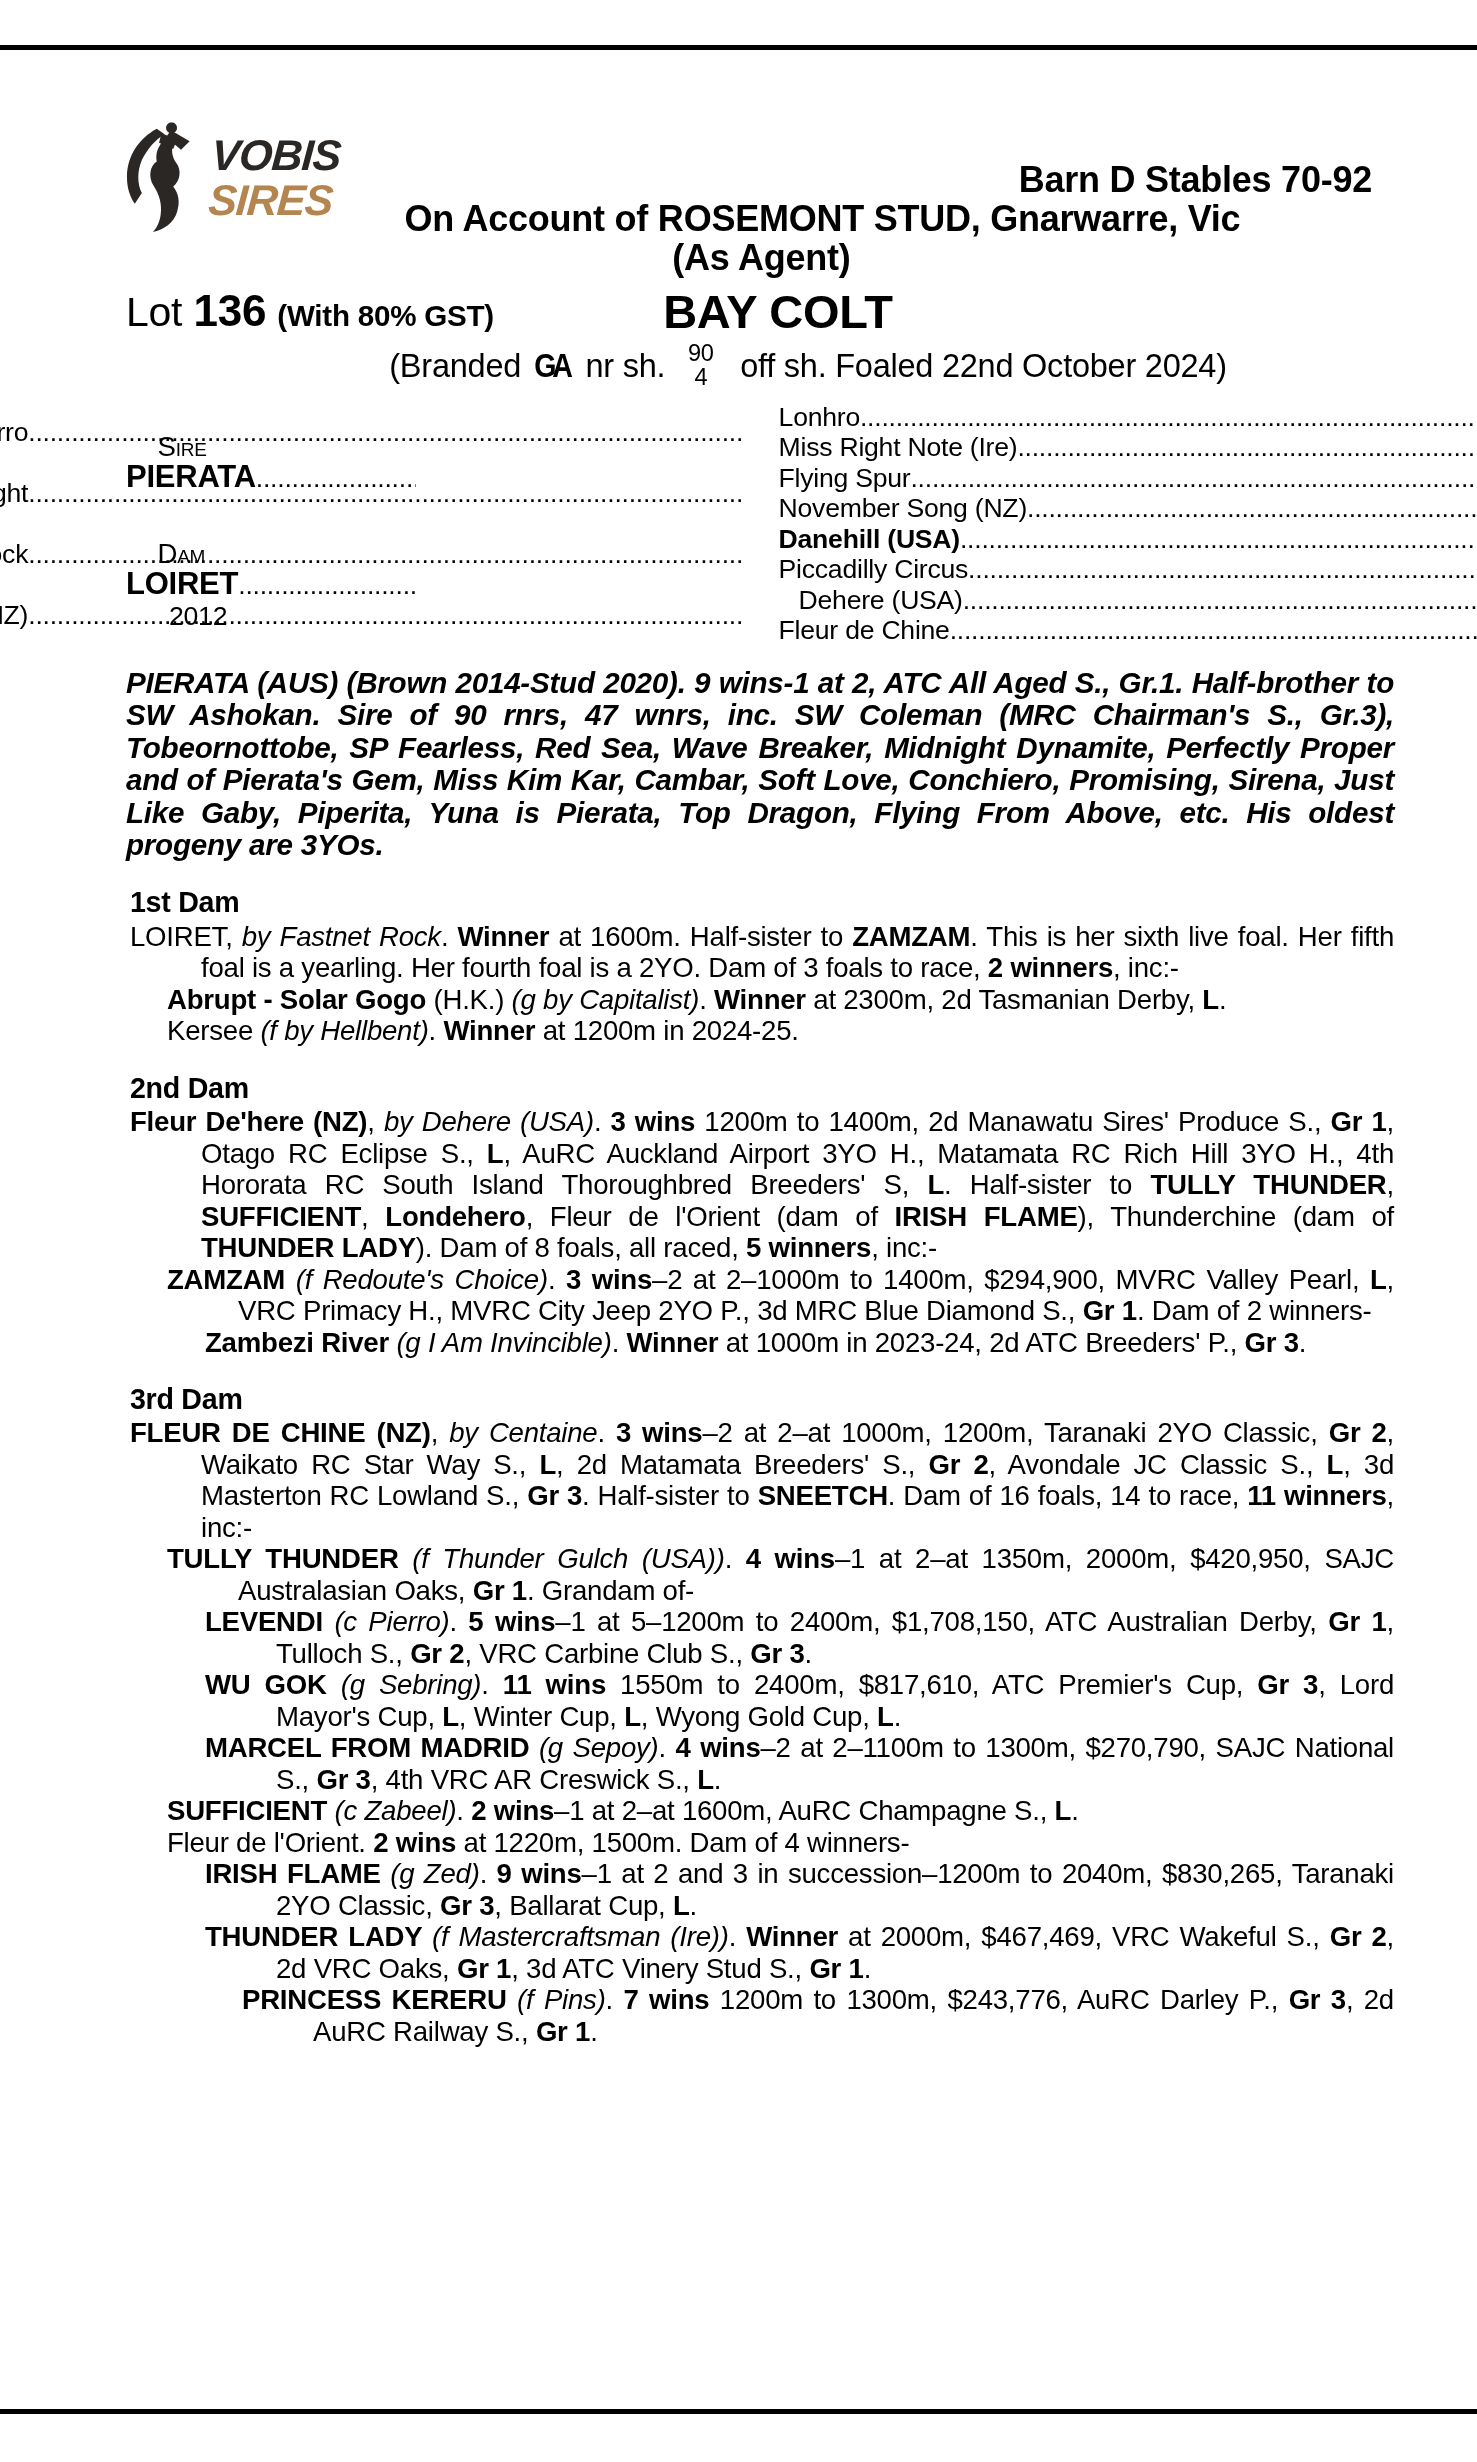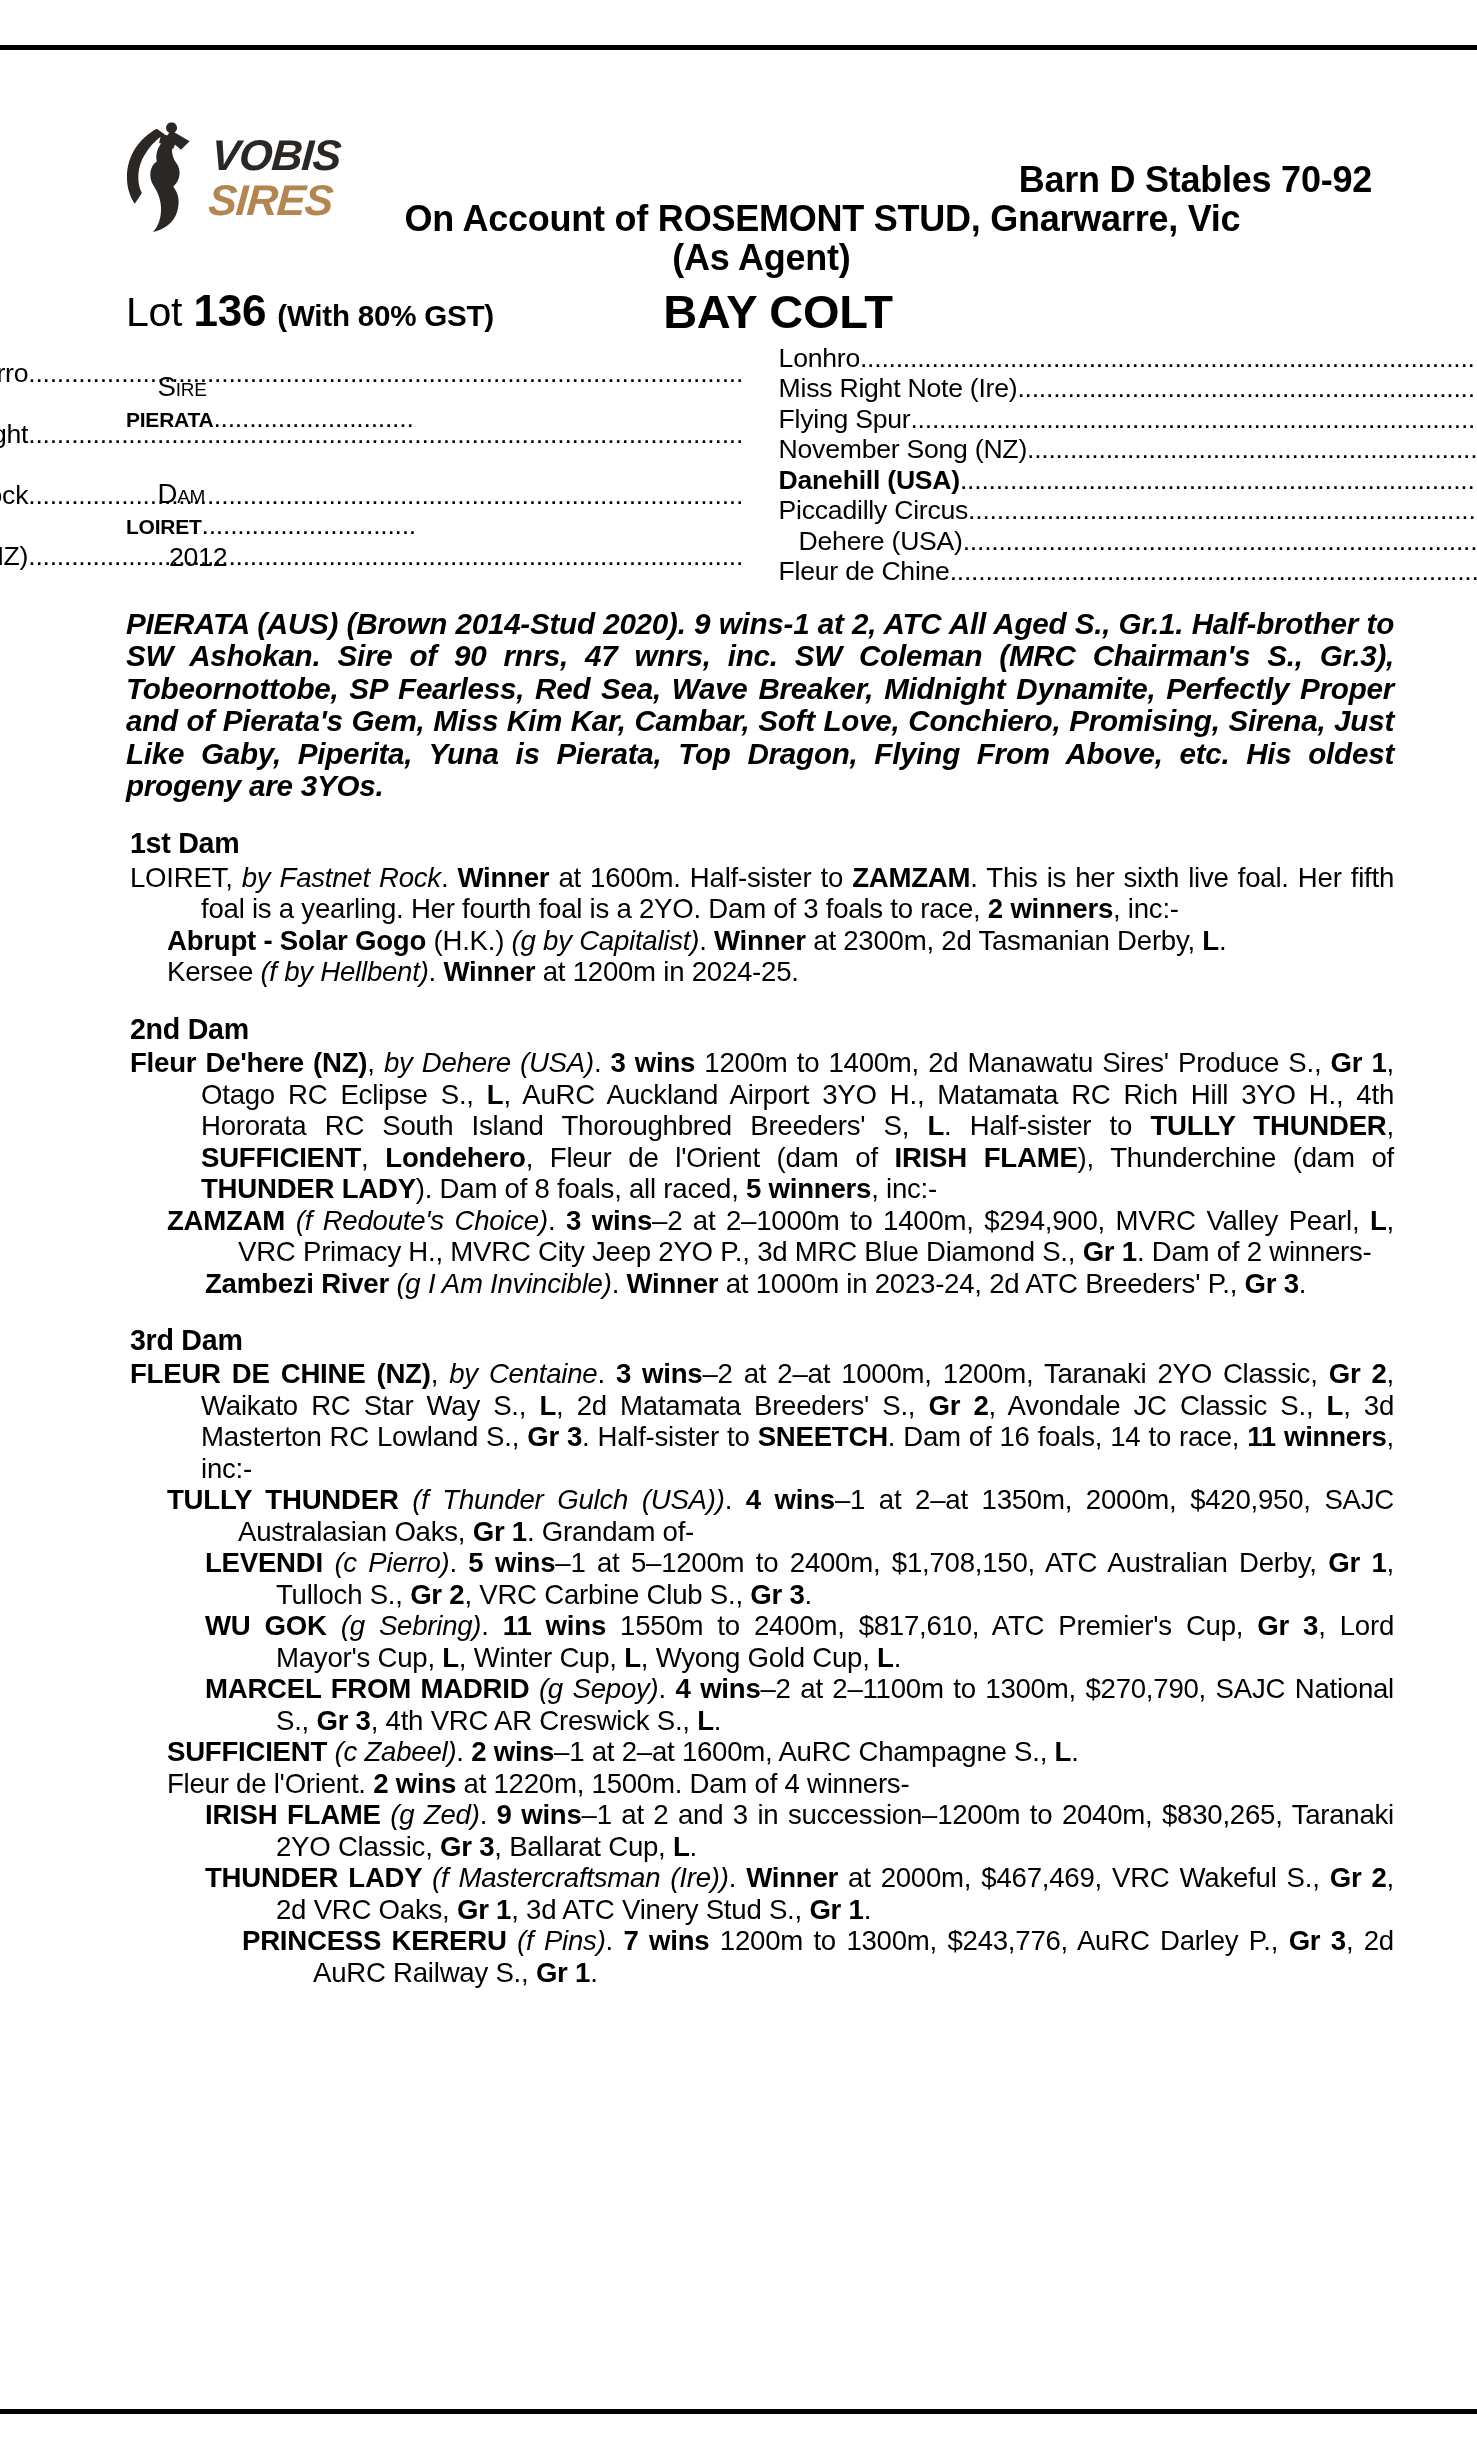--- a/index.html
+++ b/index.html
@@ -37,21 +37,21 @@
   .brandmark{font-weight:bold;letter-spacing:-4.9px;display:inline-block;transform:scaleX(.88);margin:0 5.9px 0 2px;}
   .frac{display:inline-flex;flex-direction:column;vertical-align:middle;text-align:center;
         font-size:23.6px;line-height:24.6px;margin:0 17.7px 5.9px 13.8px;}
 
   
   .ped{margin:5.9px 84px 0 126px;display:grid;grid-template-columns:296px 329px 1fr;
        grid-template-rows:repeat(8,30.5px);font-size:26.6px;}
   .ped-head-cell{display:flex;flex-direction:column;justify-content:center;padding-right:5.9px;}
   .ped-label{font-variant:small-caps;font-size:27.6px;line-height:30.5px;padding-left:31.5px;}
   .ped-name-row{display:flex;align-items:baseline;line-height:30.5px;}
-  .ped-name{font-weight:bold;font-size:21px;white-space:nowrap;}
+  .ped-name{font-weight:bold;font-size:31px;white-space:nowrap;}
   .ped-year{font-size:26.6px;line-height:30.5px;padding-left:43px;}
   .ped-parent{display:flex;flex-direction:column;justify-content:center;padding:0 7.9px 0 13.8px;align-items:flex-end;}
   .ped-parent .row{display:flex;align-items:baseline;line-height:30.5px;}
   .ped-anc{display:flex;align-items:baseline;line-height:30.5px;padding-left:27.6px;}
   .dots{flex:1 1 auto;min-width:5.9px;overflow:hidden;white-space:nowrap;}
   .dots::after{content:"....................................................................................................";}
   .nm{white-space:nowrap;}
 
   
   .sire-para{margin:21px 84px 0 126px;font-weight:bold;font-style:italic;
@@ -101,20 +101,30 @@
 
   <div class="lot-row">
     <div class="lot-block">
       <span>Lot</span>
       <span class="lot-number">136</span>
       <span class="lot-gst">(With 80% GST)</span>
     </div>
     <div class="horse-desc">BAY COLT</div>
   </div>
 
+  <div class="branded">
+    <span>(Branded</span>
+    <span class="brandmark">GA</span>
+    <span>nr sh.</span>
+    <span class="frac">
+      <span>90</span>
+      <span>4</span>
+    </span>
+    <span>off sh. Foaled 22nd October 2024)</span>
+  </div>
 
   <div class="ped" id="ped-grid">
       <div class="ped-head-cell" style="grid-area: 1 / 1 / span 4;">
         <span class="ped-label">Sire</span>
         <div class="ped-name-row">
           <span class="ped-name">PIERATA</span>
           <span class="dots"></span>
         </div>
       </div>
       <div class="ped-head-cell" style="grid-area: 5 / 1 / span 4;">

